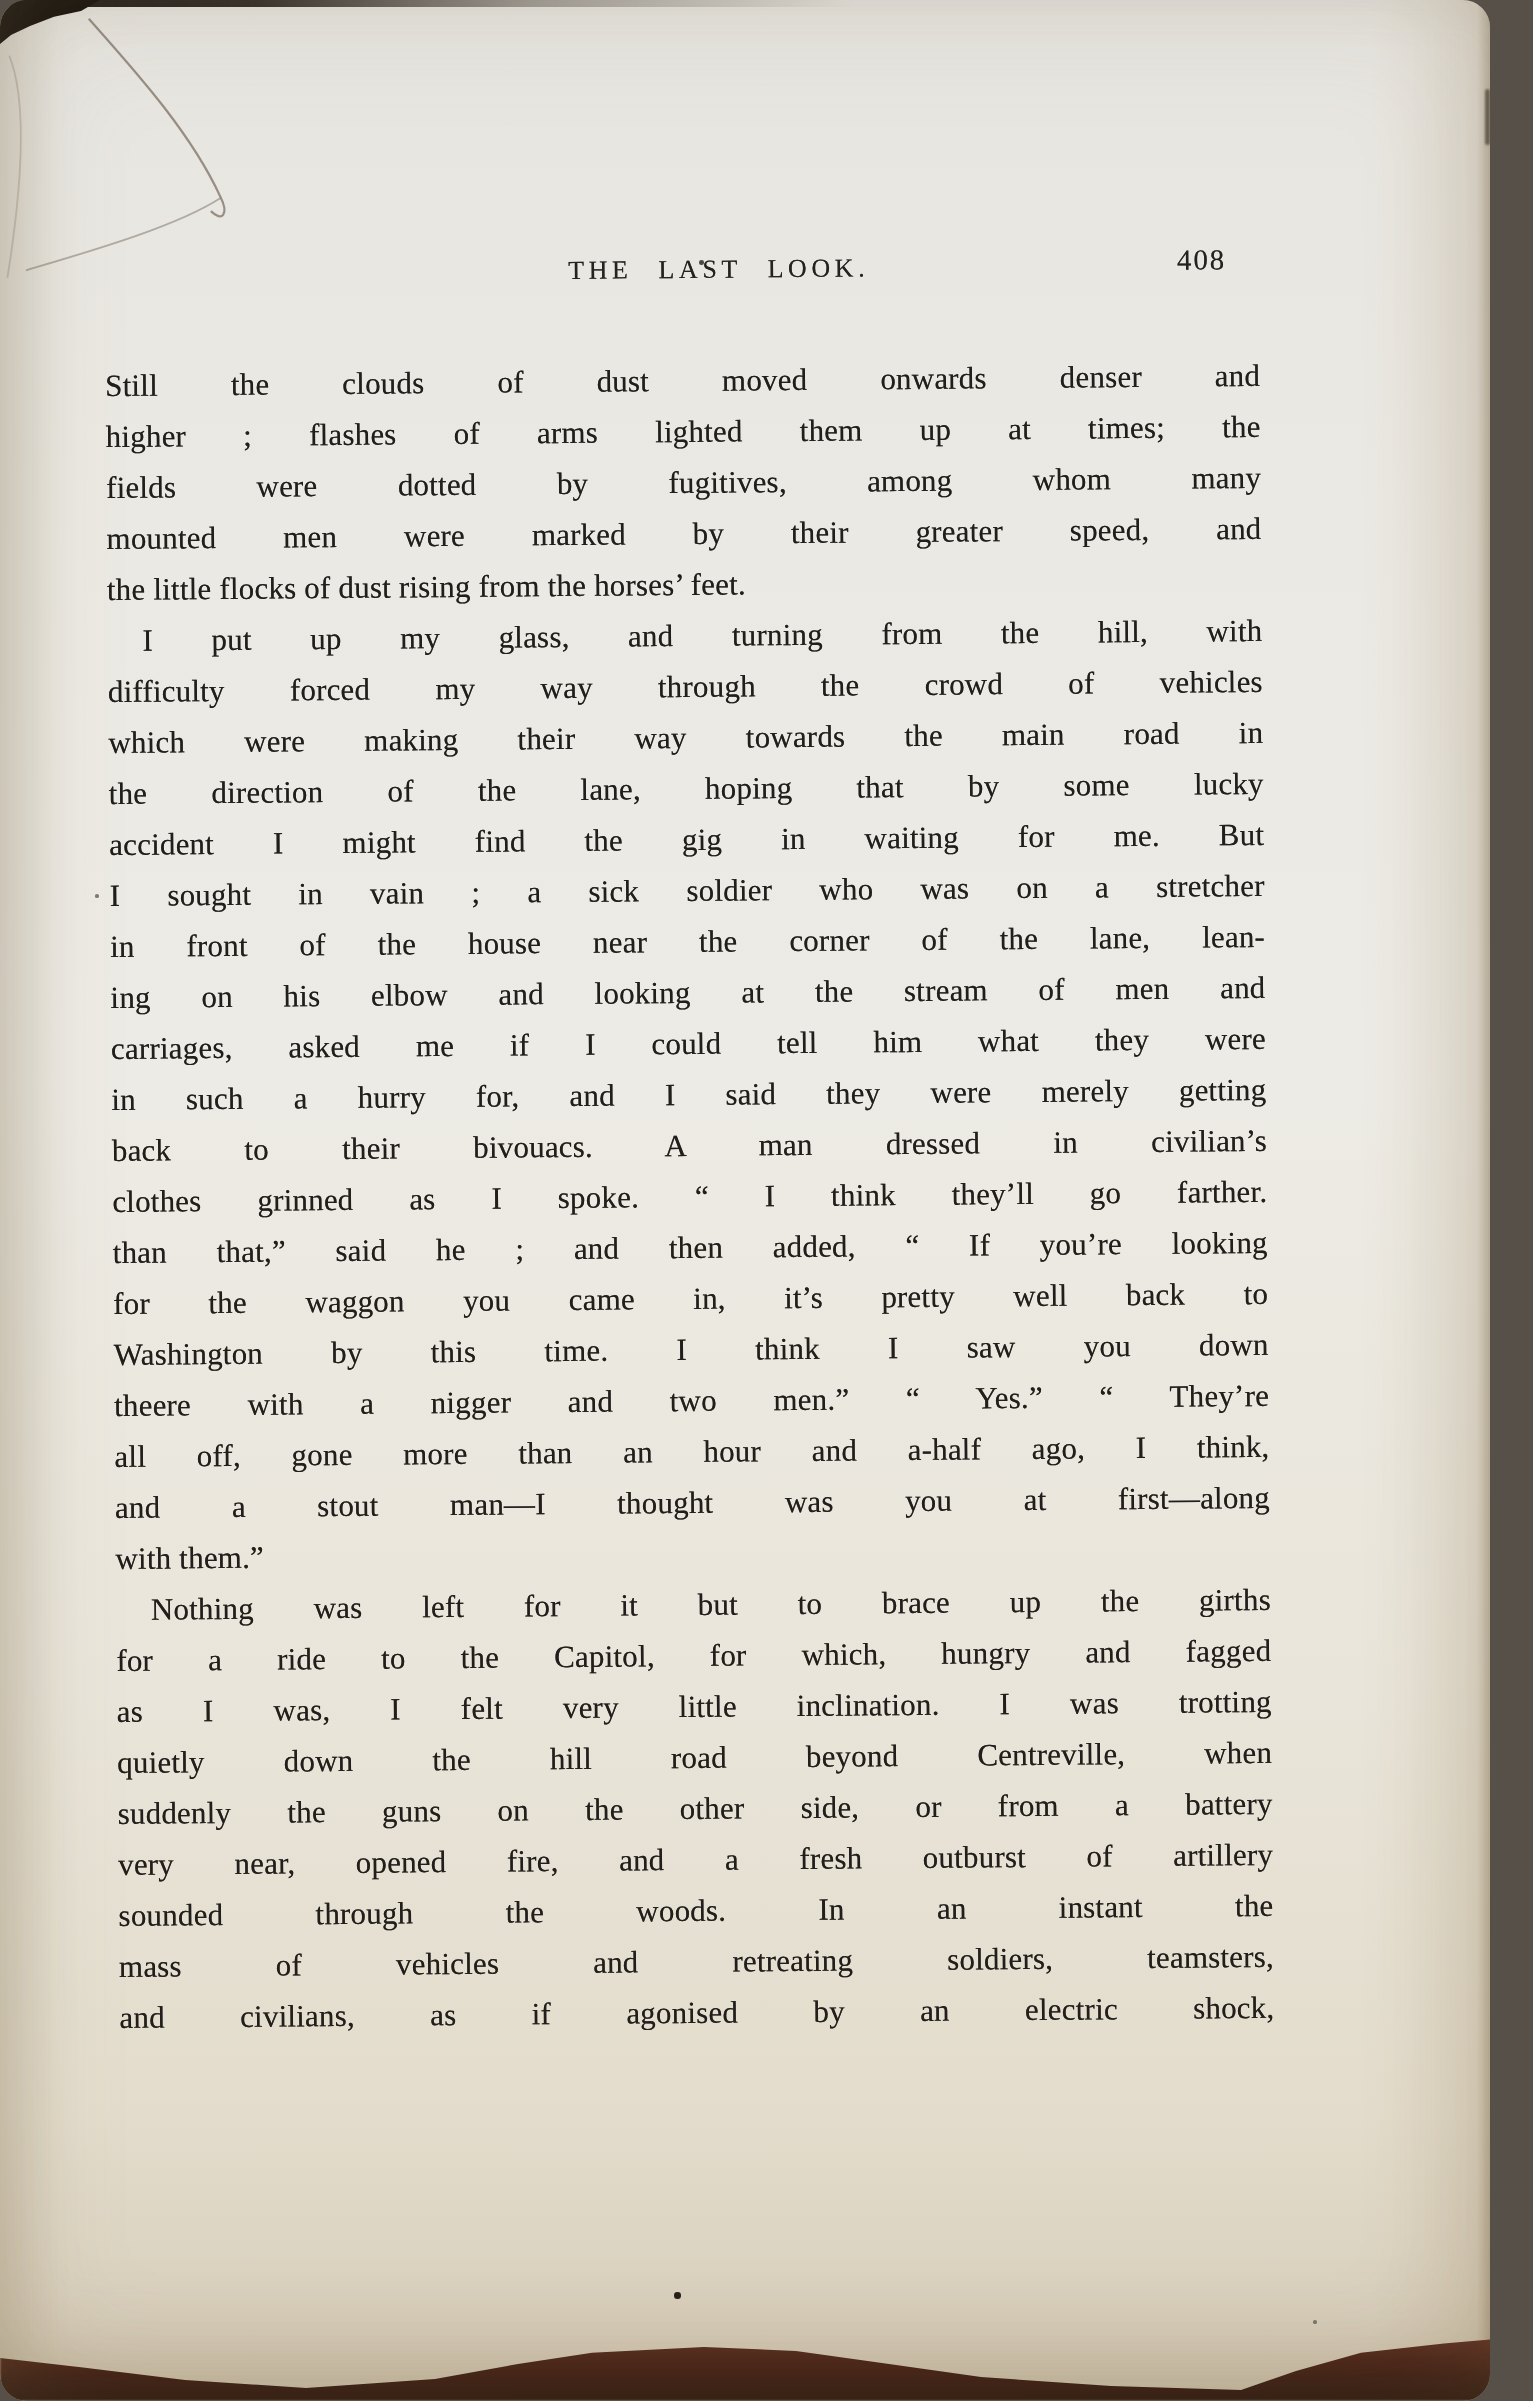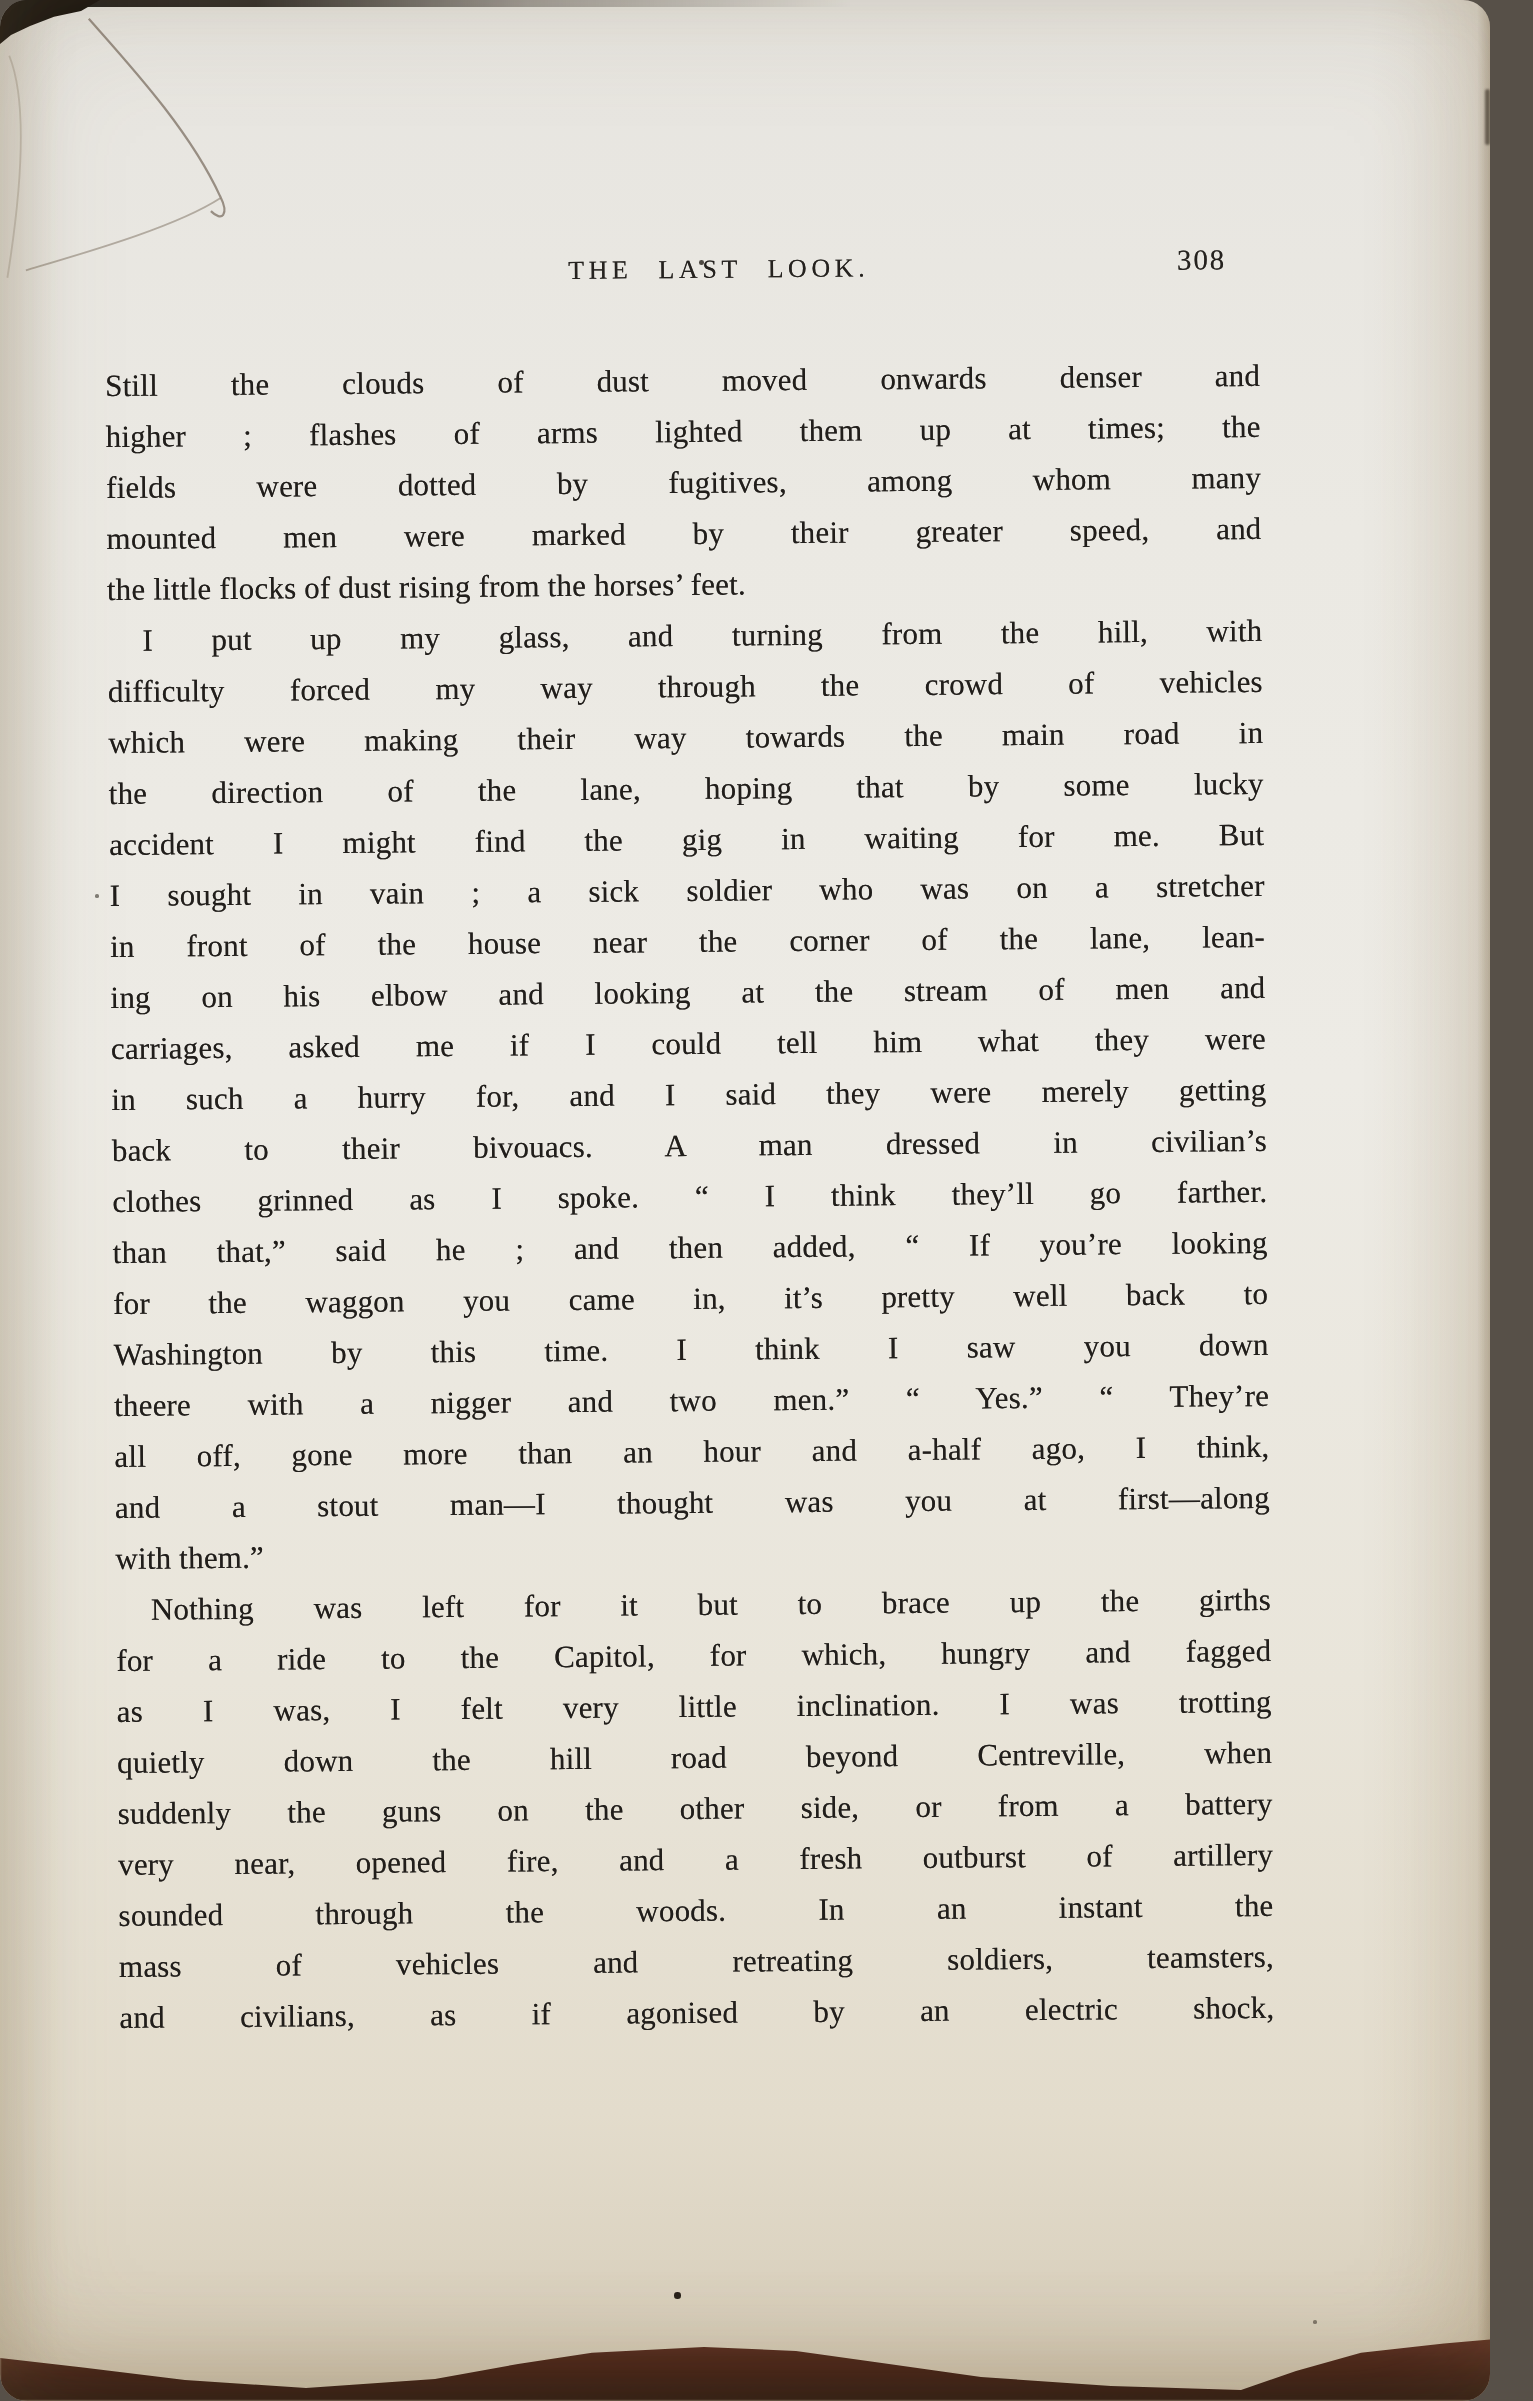--- a/index.html
+++ b/index.html
@@ -98,21 +98,21 @@
   <div class="right-sliver"></div>
   <div class="bottom-stain"></div>
   <div class="speck" style="left:699px;top:260px;width:4.6px;height:4.6px;opacity:.8;"></div>
   <div class="speck" style="left:674px;top:2292px;width:6.5px;height:6.5px;"></div>
   <div class="speck" style="left:1313px;top:2320px;width:3.7px;height:3.7px;opacity:.5;"></div>
   <div class="speck" style="left:95px;top:894px;width:3.7px;height:3.7px;opacity:.55;"></div>
 
   <div class="textblock">
     <div class="header-row">
       <div class="title">THE LAST LOOK.</div>
-      <div class="pagenum">308</div>
+      <div class="pagenum">408</div>
     </div>
     <div>
         <div class="para">
           <div class="line jline">Still the clouds of dust moved onwards denser and</div>
           <div class="line jline">higher ; flashes of arms lighted them up at times; the</div>
           <div class="line jline">fields were dotted by fugitives, among whom many</div>
           <div class="line jline">mounted men were marked by their greater speed, and</div>
           <div class="line lline">the little flocks of dust rising from the horses’ feet.</div>
         </div>
         <div class="para">

